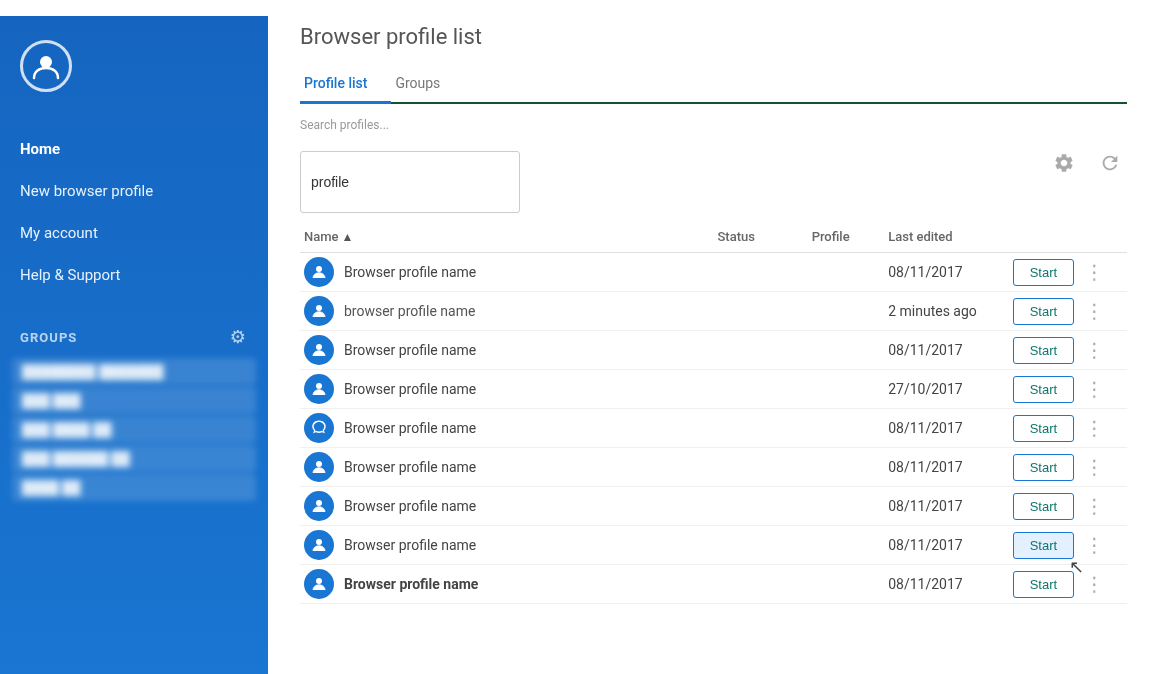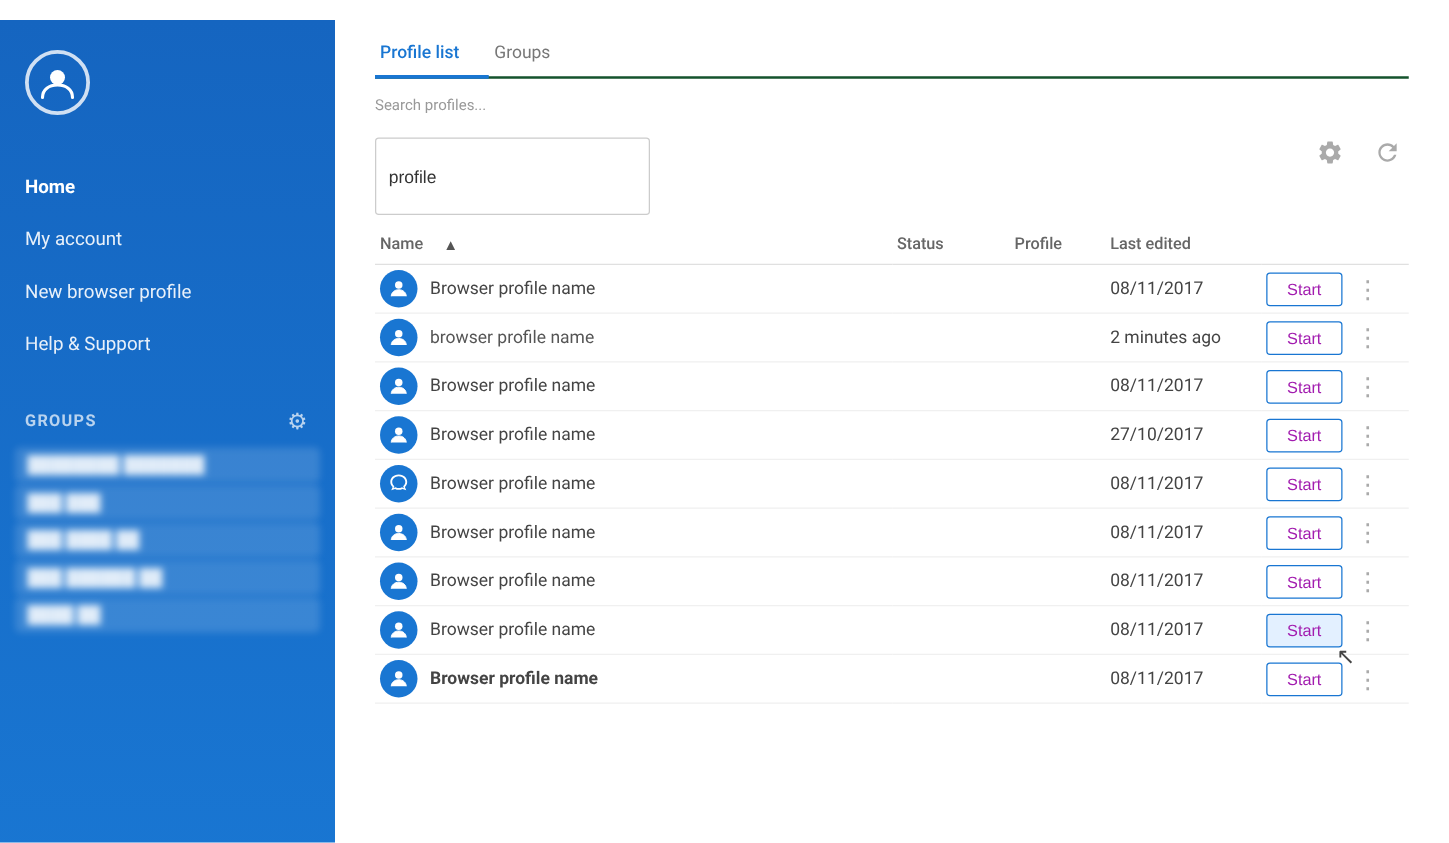--- a/index.html
+++ b/index.html
@@ -174,21 +174,21 @@
       font-weight: 500;
       color: #666;
       border-bottom: 1px solid #e0e0e0;
     }
     .th-name {
       width: 50%;
     }
     .th-name-inner {
       display: flex;
       align-items: center;
-      gap: 16px;
+      gap: 3px;
     }
     .sort-arrow { color: #555; font-size: 12px; }
     .th-status { width: 100px; }
     .th-members { width: 80px; }
     .th-lastedited { width: 130px; }
     .th-actions { width: 120px; }
 
     .table tbody tr td {
       padding: 4px 4px;
       border-bottom: 1px solid #f0f0f0;
@@ -224,21 +224,21 @@
     }
     .profile-name.bold { font-weight: 700; }
     .profile-name.light { color: #555; font-weight: 400; }
     .last-edited-cell {
       color: #666;
       font-size: 13px;
     }
     .start-btn {
       background: #fff;
       border: 1.5px solid #1976d2;
-      color: #a21caf;
+      color: #0f766e;
       border-radius: 3px;
       padding: 5px 16px;
       font-size: 13px;
       font-weight: 500;
       cursor: pointer;
       transition: background 0.15s;
       text-align: center;
     }
     .start-btn.active-hover {
       background: #e3f0ff;
@@ -277,41 +277,42 @@
 
       <svg width="30" height="30" viewBox="0 0 30 30" fill="none">
         <circle cx="15" cy="11" r="6" fill="white"></circle>
         <path d="M3 27c0-6.627 5.373-10 12-10s12 3.373 12 10" stroke="white" stroke-width="2.5" fill="none" stroke-linecap="round"></path>
       </svg>
     </div>
   </div>
 
   <nav class="sidebar-nav">
     <div class="nav-item active">Home</div>
+    <div class="nav-item">New browser profile</div>
     <div class="nav-item">My account</div>
-    <div class="nav-item">New browser profile</div>
     <div class="nav-item">Help &amp; Support</div>
   </nav>
 
   <div class="sidebar-groups-header">
     <span class="groups-label">GROUPS</span>
     <button class="gear-btn" title="Groups settings">⚙</button>
   </div>
 
   <div class="group-list">
     <div class="group-item">████████ ███████</div>
     <div class="group-item">███ ███</div>
     <div class="group-item">███ ████ ██</div>
     <div class="group-item">███ ██████ ██</div>
     <div class="group-item">████ ██</div>
   </div>
 </aside>
 
 <main class="main">
   <div class="page-header">
+    <h1 class="page-title">Browser profile list</h1>
     <div class="tabs">
       <div class="tab active">Profile list</div>
       <div class="tab">Groups</div>
     </div>
   </div>
 
   <div class="toolbar">
     <div class="search-container">
       <span class="search-label">Search profiles...</span>
       <input class="search-input" type="text" value="profile" placeholder="Search profiles..." style="">

